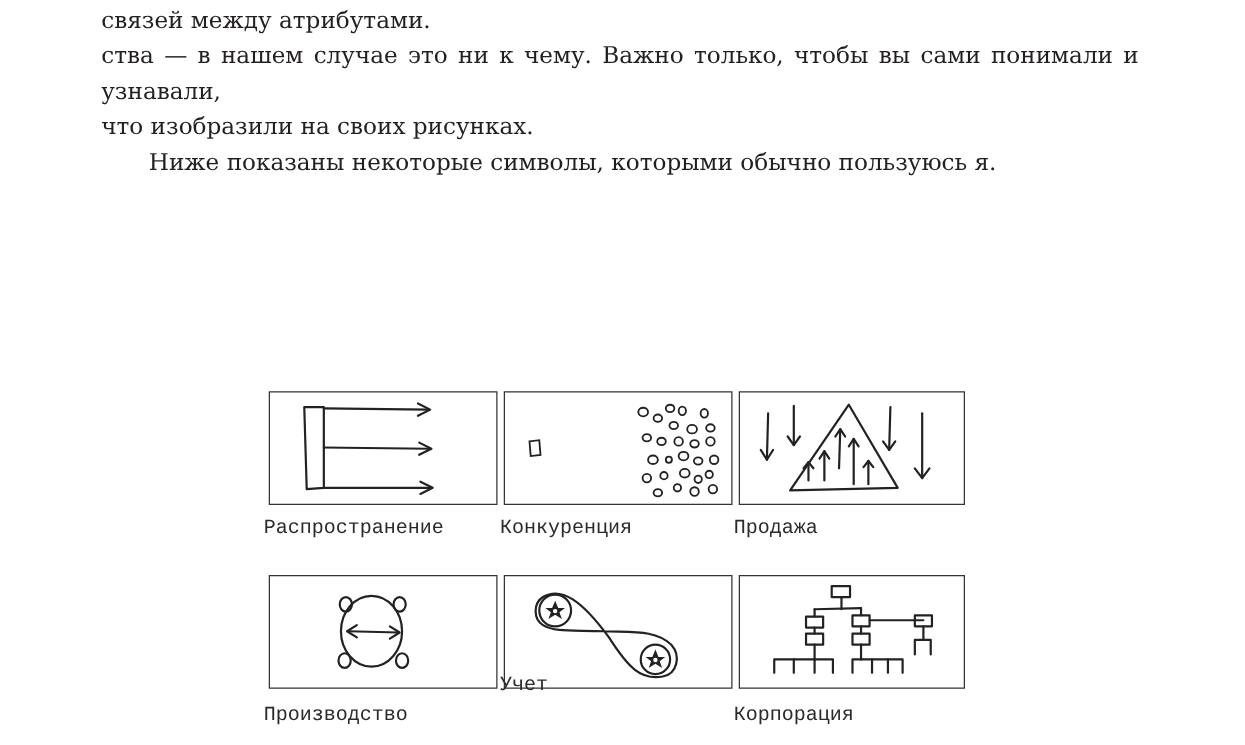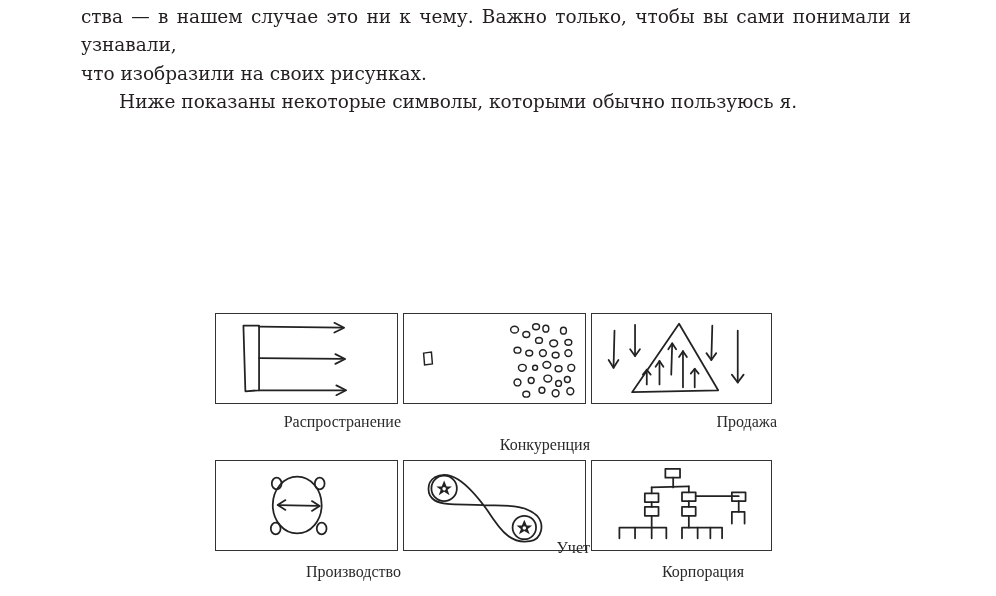--- a/index.html
+++ b/index.html
@@ -4,27 +4,28 @@
 <style>
   html,body{margin:0;padding:0;background:#ffffff;}
   body{width:996px;height:596px;position:relative;overflow:hidden;color:#231f20;}
   .text{position:absolute;left:81px;top:3px;width:830px;font-family:"DejaVu Serif","Liberation Serif",serif;font-size:18.5px;line-height:28.4px;}
   .para{margin:0;text-align:justify;text-align-last:justify;}
   .para .ln{display:block;}
   .para .ln.last{text-align-last:left;}
   .ln.first{padding-left:38px;}
   .fig{position:absolute;border:1.6px solid #333;background:#fff;box-sizing:border-box;}
   .fig svg{position:absolute;left:0;top:0;width:100%;height:100%;}
-  .cap{position:absolute;font-family:Liberation Serif, serif;font-size:16px;color:#2a2a2a;text-align:right;width:190px;}
+  .cap{position:absolute;font-family:Liberation Mono, monospace;font-size:16px;color:#2a2a2a;text-align:left;width:190px;}
 </style>
 </head>
 <body>
 
 <div class="text">
   <p class="para">
+    <span class="ln last">связей между атрибутами.</span>
   </p>
   <p class="para">
     <span class="ln">ства — в нашем случае это ни к чему. Важно только, чтобы вы сами понимали и узнавали,</span>
     <span class="ln last">что изобразили на своих рисунках.</span>
   </p>
   <p class="para">
     <span class="ln first last">Ниже показаны некоторые символы, которыми обычно пользуюсь я.</span>
   </p>
 </div>
 
@@ -70,21 +71,21 @@
       <ellipse cx="146" cy="66" rx="4" ry="3.5"></ellipse>
         <ellipse cx="166" cy="67" rx="3" ry="3"></ellipse>
       <ellipse cx="124" cy="82" rx="3.5" ry="3"></ellipse>
         <ellipse cx="140" cy="78" rx="3" ry="3"></ellipse>
       <ellipse cx="154" cy="81" rx="3.5" ry="3.5"></ellipse>
         <ellipse cx="157" cy="71" rx="3" ry="3"></ellipse>
       <ellipse cx="169" cy="79" rx="3.5" ry="3.5"></ellipse>
     </g>
   </svg>
 </div>
-<div class="cap" style="left:400px;top:413px;margin-top:23px;">Конкуренция</div>
+<div class="cap" style="left:400px;top:413px;">Конкуренция</div>
 
 <div class="fig" style="left:591px;top:313px;width:181px;height:91px;">
   <svg viewBox="0 0 181 91">
     <g fill="none" stroke="#222" stroke-width="1.8" stroke-linecap="round" stroke-linejoin="round">
       <path d="M88 10 L40 80 L128 78 Z"></path>
       <path d="M22 17 L21 55"></path>
         <path d="M16 47 L21 55 L26 47"></path>
       <path d="M43 11 L43 43"></path>
         <path d="M38 36 L43 43 L48 36"></path>
       <path d="M122 12 L121 47"></path>
@@ -163,13 +164,13 @@
         <path d="M60 68 L60 79"></path>
       <path d="M98 41 L98 47"></path>
         <rect x="91" y="47" width="14" height="9"></rect>
       <path d="M98 56 L98 68"></path>
         <path d="M91 79 L91 68 L132 68 L132 79"></path>
       <path d="M107 68 L107 79"></path>
         <path d="M120 68 L120 79"></path>
     </g>
   </svg>
 </div>
-<div class="cap" style="left:554px;top:563px;">Корпорация</div>
+<div class="cap" style="left:587px;top:563px;">Корпорация</div>
 
 </body></html>

